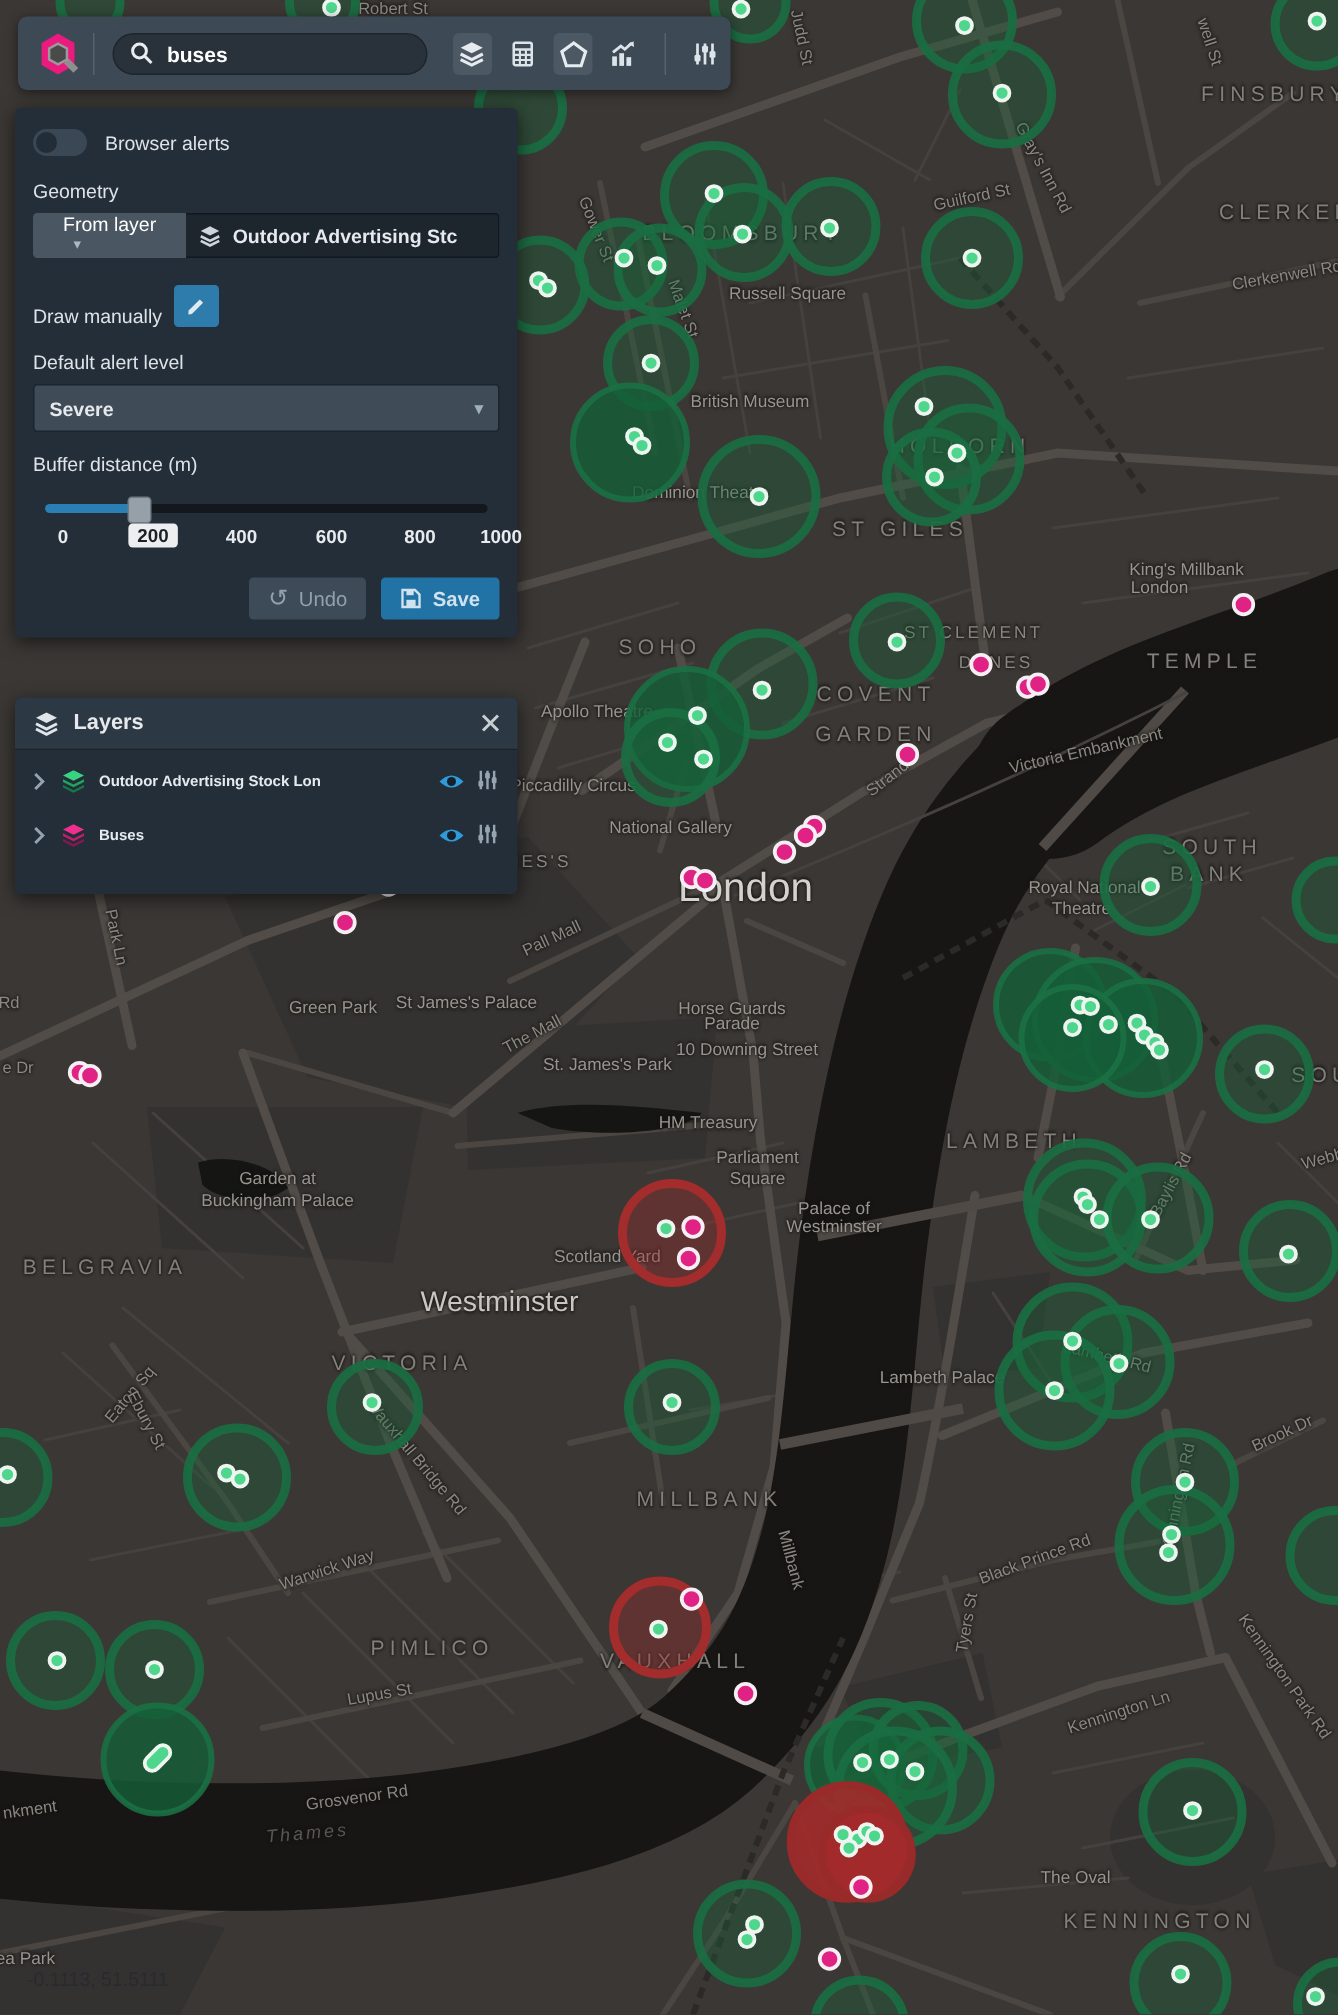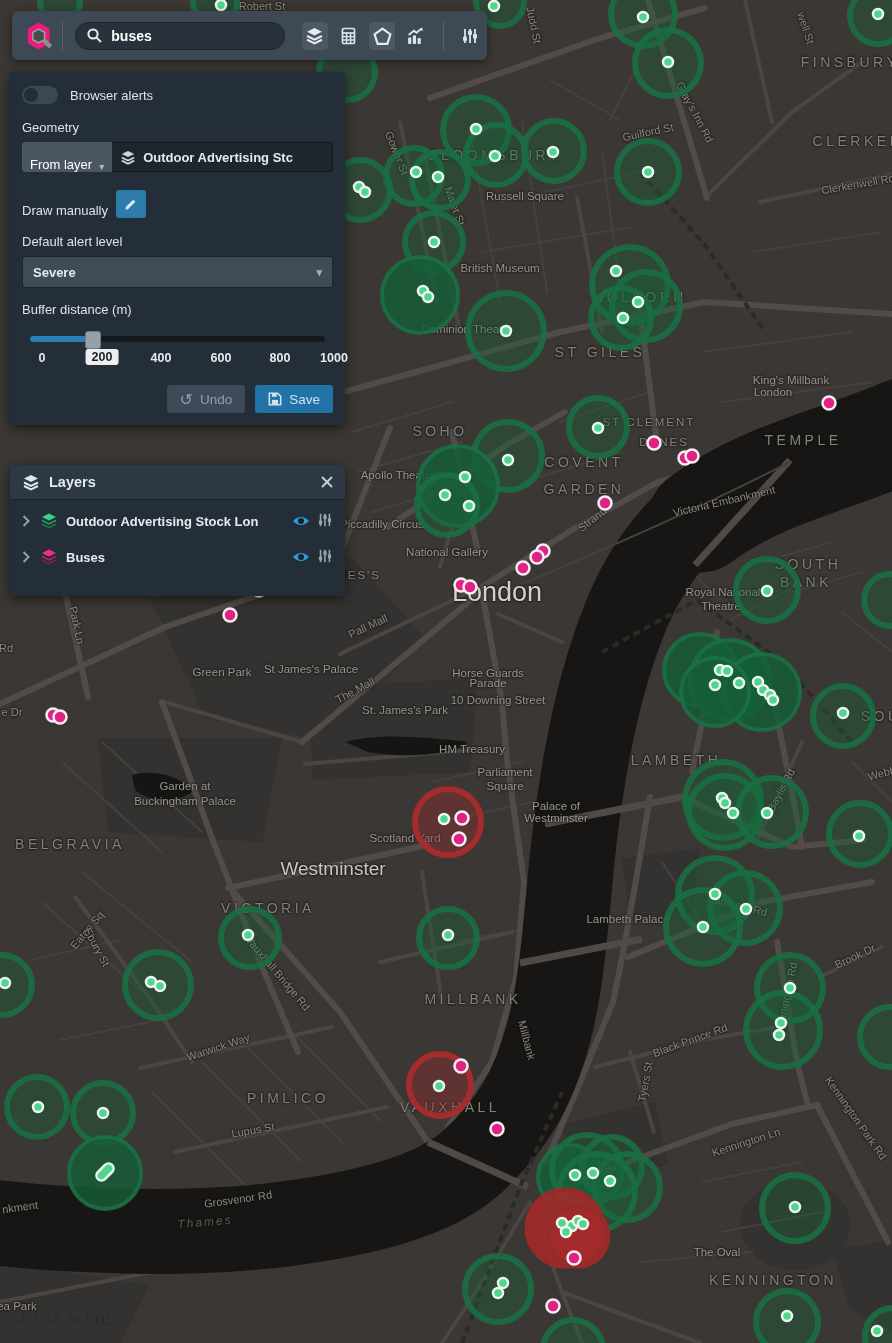--- a/index.html
+++ b/index.html
@@ -57,22 +57,22 @@
   .badge.red{background:#50343b;color:#e46a6a;}
   .badge.green{background:#1d4939;color:#35ca80;}
   .xbtn{margin-left:12px;display:flex;align-items:center;}
   .pbody{padding:12px 12px 12px 12px;}
   .toggle{width:36px;height:18px;border-radius:9px;background:#3a4755;position:relative;display:inline-block;}
   .toggle .knob{position:absolute;left:2px;top:2px;width:14px;height:14px;border-radius:50%;background:#232d37;}
   .row{display:flex;align-items:center;}
   .lbl{color:#dde3e8;}
   .sec{margin-top:16px;color:#dde3e8;}
   .ctl-row{margin-top:7px;display:flex;height:30px;}
-  .btn-fromlayer{background:#4a5763;border-radius:3px 0 0 3px;display:flex;align-items:flex-end;
-                 padding:0 8px;font-size:13px;color:#fff;}
+  .btn-fromlayer{background:#4a5763;border-radius:3px 0 0 3px;display:flex;align-items:flex-start;
+                 padding:0 20px;font-size:13px;color:#fff;flex-direction:column;}
   .btn-fromlayer .chev{margin-left:7px;color:#aeb9c2;font-size:10px;}
   .input-layer{flex:1;background:#1d252d;border:1px solid #11181f;border-left:none;display:flex;
                align-items:center;padding:0 8px;overflow:hidden;border-radius:0 3px 3px 0;}
   .input-layer span{margin-left:7px;white-space:nowrap;font-weight:bold;font-size:13px;}
   .draw-row{margin-top:18px;display:flex;align-items:flex-end;}
   .btn-pencil{width:30px;height:28px;background:#2e7cab;border-radius:3px;margin-left:8px;
               display:flex;align-items:center;justify-content:center;}
   .select{margin-top:7px;height:30px;background:#3f4b57;border:1px solid #1c242c;border-radius:3px;
           display:flex;align-items:center;padding:0 10px;font-weight:bold;}
   .select .sp{flex:1;}
@@ -82,25 +82,25 @@
   .fill{position:absolute;left:8px;top:5px;width:62px;height:6px;border-radius:3px;background:#2a7fb5;}
   .handle{position:absolute;left:63px;top:0px;width:14px;height:16px;border-radius:3px;background:#96a0a9;border:1px solid #6f7a83;}
   .ticks{position:relative;height:20px;margin-top:4px;font-weight:bold;font-size:12.5px;color:#e8ecef;}
   .tick{position:absolute;transform:translateX(-50%);}
   .tick-badge{position:absolute;transform:translateX(-50%);background:#eceef0;color:#1c2126;
               padding:1px 6px;border-radius:3px;top:-2px;}
   .btn-row{margin-top:14px;display:flex;justify-content:flex-end;gap:10px;}
   .btn{height:28px;border-radius:3px;display:flex;align-items:center;padding:0 13px;font-size:13.5px;}
   .btn.undo{background:#3d4a57;color:#90a0ad;}
   .btn.undo .u{font-size:16px;margin-right:7px;}
-  .btn.save{background:#2273a5;color:#cfe2ef;}
+  .btn.save{background:#2273a5;color:#cfe2ef;font-weight:bold;}
   .btn.save svg{margin-right:7px;}
   
   .lrow{display:flex;align-items:center;height:30px;padding:0 12px;margin-top:6px;}
-  .lrow .name{font-weight:bold;font-size:13px;margin-left:8px;white-space:nowrap;overflow:hidden;flex:1;}
+  .lrow .name{font-weight:bold;font-size:10px;margin-left:8px;white-space:nowrap;overflow:hidden;flex:1;}
   .lrow .chevr{margin-right:10px;display:flex;}
   .lrow .eye{margin:0 7px;display:flex;}
 </style>
 </head>
 <body>
 
 <svg id="base-svg" class="layer" width="892" height="1343">
   <g>
     <path class="park" d="M150,598 L352,558 L425,638 L330,742 L205,718 Z"></path>
     <path class="park" d="M310,688 L478,678 L470,772 L312,780 Z"></path>
@@ -288,21 +288,21 @@
     <div class="ml st" style="left: 695px; top: 112px; transform: translate(-50%, -50%) rotate(62deg);">Gray's Inn Rd</div>
     <div class="ml st" style="left: 648px; top: 132px; transform: translate(-50%, -50%) rotate(-12deg);">Guilford St</div>
     <div class="ml st" style="left: 858px; top: 184px; transform: translate(-50%, -50%) rotate(-10deg);">Clerkenwell Rd</div>
     <div class="ml st" style="left: 397px; top: 153px; transform: translate(-50%, -50%) rotate(68deg);">Gower St</div>
     <div class="ml st" style="left: 455px; top: 206px; transform: translate(-50%, -50%) rotate(70deg);">Malet St</div>
     <div class="ml st" style="left: 77px; top: 625px; transform: translate(-50%, -50%) rotate(78deg);">Park Ln</div>
     <div class="ml st" style="left: 368px; top: 626px; transform: translate(-50%, -50%) rotate(-25deg);">Pall Mall</div>
     <div class="ml st" style="left: 355px; top: 690px; transform: translate(-50%, -50%) rotate(-28deg);">The Mall</div>
     <div class="ml st" style="left: 592px; top: 519px; transform: translate(-50%, -50%) rotate(-38deg);">Strand</div>
     <div class="ml st" style="left: 724px; top: 501px; transform: translate(-50%, -50%) rotate(-13deg);">Victoria Embankment</div>
-    <div class="ml st" style="left: 6px; top: 648px;">Rd</div>
+    <div class="ml st" style="left: 6px; top: 669px;">Rd</div>
     <div class="ml st" style="left: 12px; top: 712px;">e Dr</div>
     <div class="ml st" style="left: 87px; top: 930px; transform: translate(-50%, -50%) rotate(-50deg);">Eaton Sq</div>
     <div class="ml st" style="left: 97px; top: 947px; transform: translate(-50%, -50%) rotate(62deg);">Ebury St</div>
     <div class="ml st" style="left: 278px; top: 973px; transform: translate(-50%, -50%) rotate(50deg);">Vauxhall Bridge Rd</div>
     <div class="ml st" style="left: 218px; top: 1047px; transform: translate(-50%, -50%) rotate(-18deg);">Warwick Way</div>
     <div class="ml st" style="left: 253px; top: 1130px; transform: translate(-50%, -50%) rotate(-10deg);">Lupus St</div>
     <div class="ml st" style="left: 238px; top: 1199px; transform: translate(-50%, -50%) rotate(-8deg);">Grosvenor Rd</div>
     <div class="ml st" style="left: 20px; top: 1207px; transform: translate(-50%, -50%) rotate(-8deg);">nkment</div>
     <div class="ml st" style="left: 527px; top: 1040px; transform: translate(-50%, -50%) rotate(75deg);">Millbank</div>
     <div class="ml st" style="left: 690px; top: 1040px; transform: translate(-50%, -50%) rotate(-20deg);">Black Prince Rd</div>

